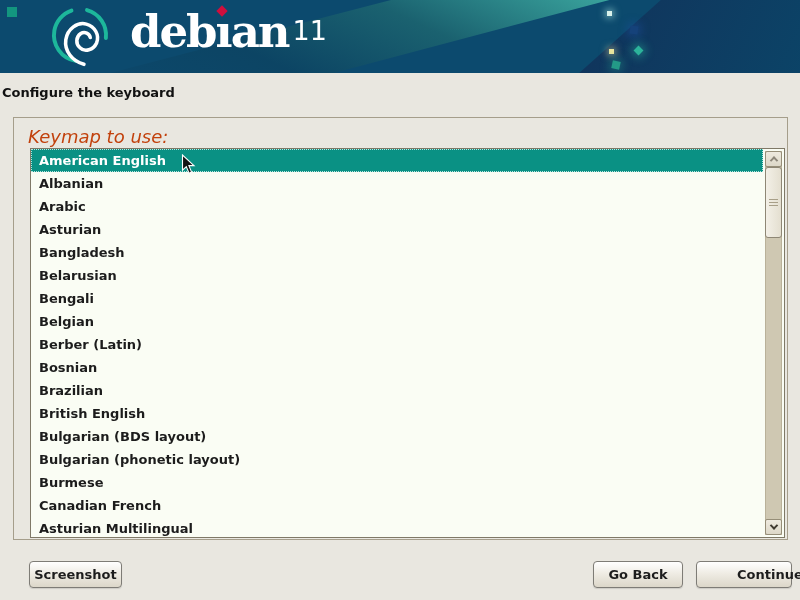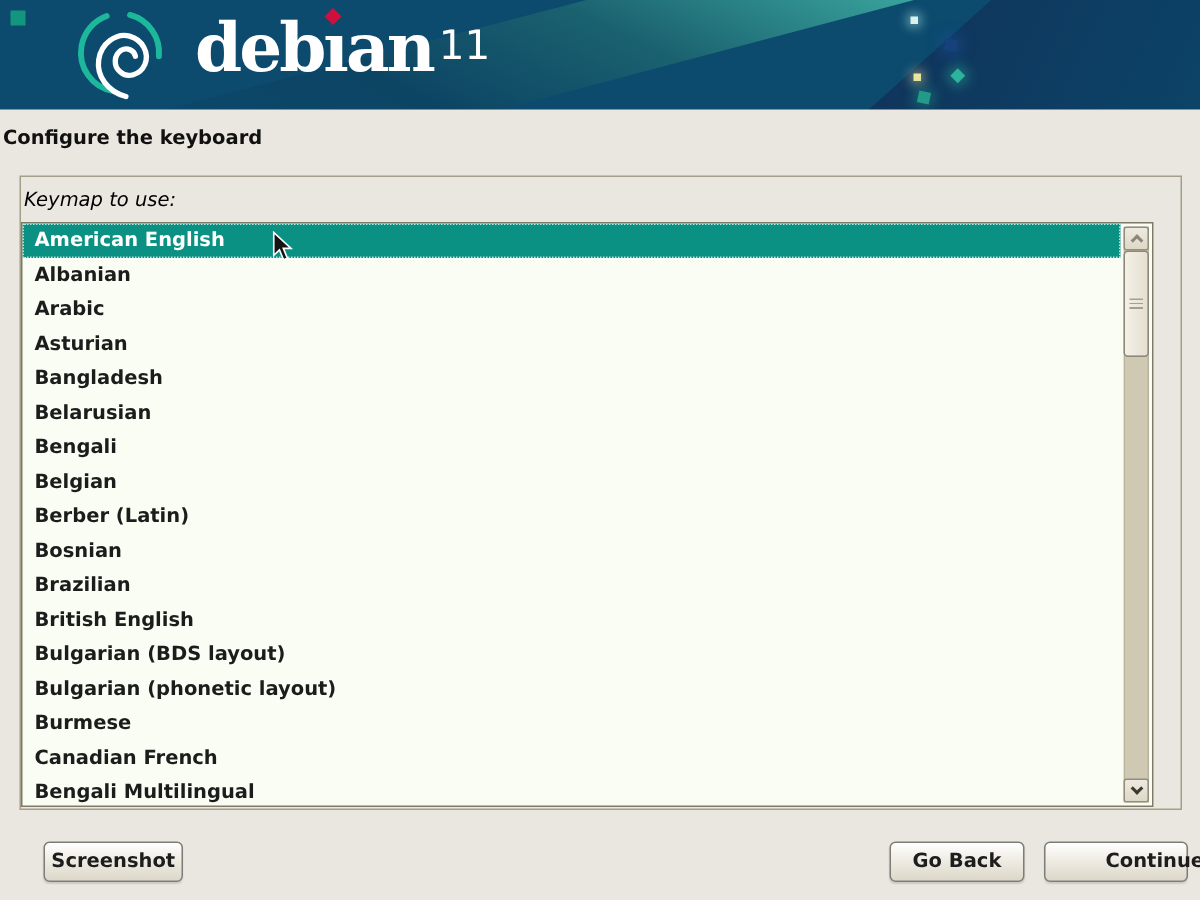--- a/index.html
+++ b/index.html
@@ -35,24 +35,24 @@
            background:#cf0f3d; transform:rotate(45deg); }
   .version { font-family:"DejaVu Sans","Liberation Sans",sans-serif; font-weight:400;
              font-size:27px; letter-spacing:0; margin-left:4px; padding-top:9px; color:#fff; }
 
   
   .page-title { position:absolute; left:2px; top:85px; font-size:13px; font-weight:bold; color:#111; }
 
   
   .frame { position:absolute; left:13px; top:117px; width:775px; height:423px;
            border:1px solid #a59e8b; background:#e9e7e0; }
-  .question { position:absolute; left:16px; top:126px; font-size:13px; font-style:italic; color:#000000; }
+  .question { position:absolute; left:28px; top:126px; font-size:18px; font-style:italic; color:#c2410c; }
 
   
-  .listbox { position:absolute; left:14px; top:148px; width:755px; height:390px;
+  .listbox { position:absolute; left:30px; top:148px; width:755px; height:390px;
              background:#fafdf4; border:1px solid #7f7967; overflow:hidden; }
   .rows { position:absolute; left:0; top:0; right:21px; }
   .row { height:23px; line-height:21px; padding-left:7px; font-size:13px; font-weight:bold;
          color:#1c1c1c; border:1px dotted transparent; white-space:nowrap; }
   .row.selected { background:#0a9184; color:#ffffff; border:1px dotted #b9e6df; }
 
   
   .scrollbar { position:absolute; top:2px; right:2px; bottom:2px; width:17px;
                background:#cfc8b2; box-shadow:inset 1px 0 0 #b9b199, inset -1px 0 0 #b9b199; }
   .scroll-btn { position:absolute; left:0; width:17px; height:16px; background:linear-gradient(#eeeadf,#ddd8c8);
@@ -123,21 +123,21 @@
       <div class="row">Bengali</div>
       <div class="row">Belgian</div>
       <div class="row">Berber (Latin)</div>
       <div class="row">Bosnian</div>
       <div class="row">Brazilian</div>
       <div class="row">British English</div>
       <div class="row">Bulgarian (BDS layout)</div>
       <div class="row">Bulgarian (phonetic layout)</div>
       <div class="row">Burmese</div>
       <div class="row">Canadian French</div>
-      <div class="row">Bengali Multilingual</div>
+      <div class="row">Asturian Multilingual</div>
     </div>
   <div class="scrollbar">
     <div class="scroll-btn up">
       <span class="chev up"></span>
     </div>
     <div class="scroll-thumb">
       <span class="grip"></span>
     </div>
     <div class="scroll-btn down">
       <span class="chev down"></span>

